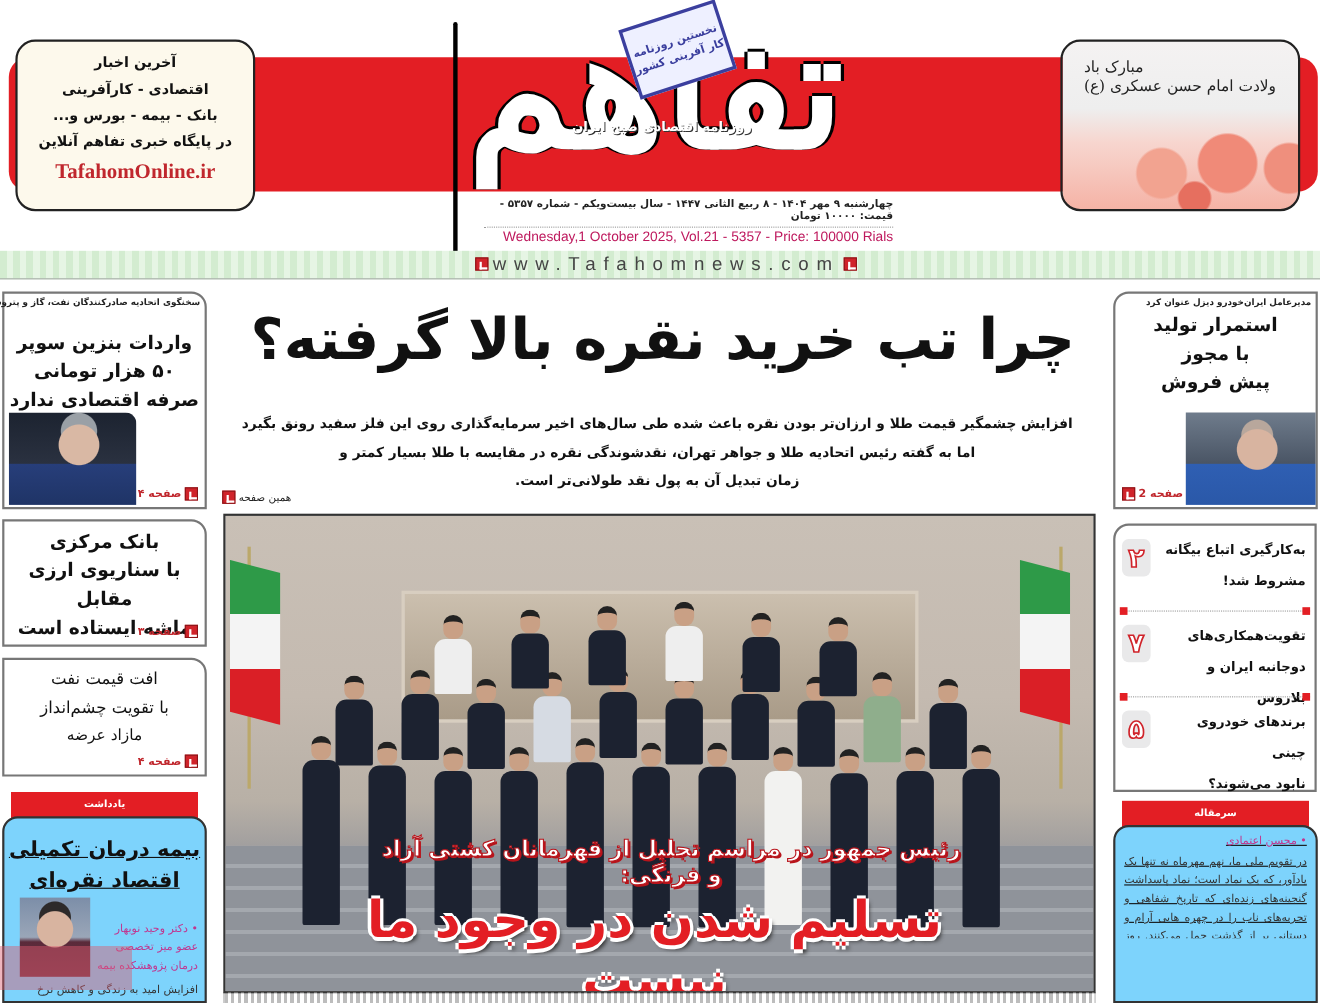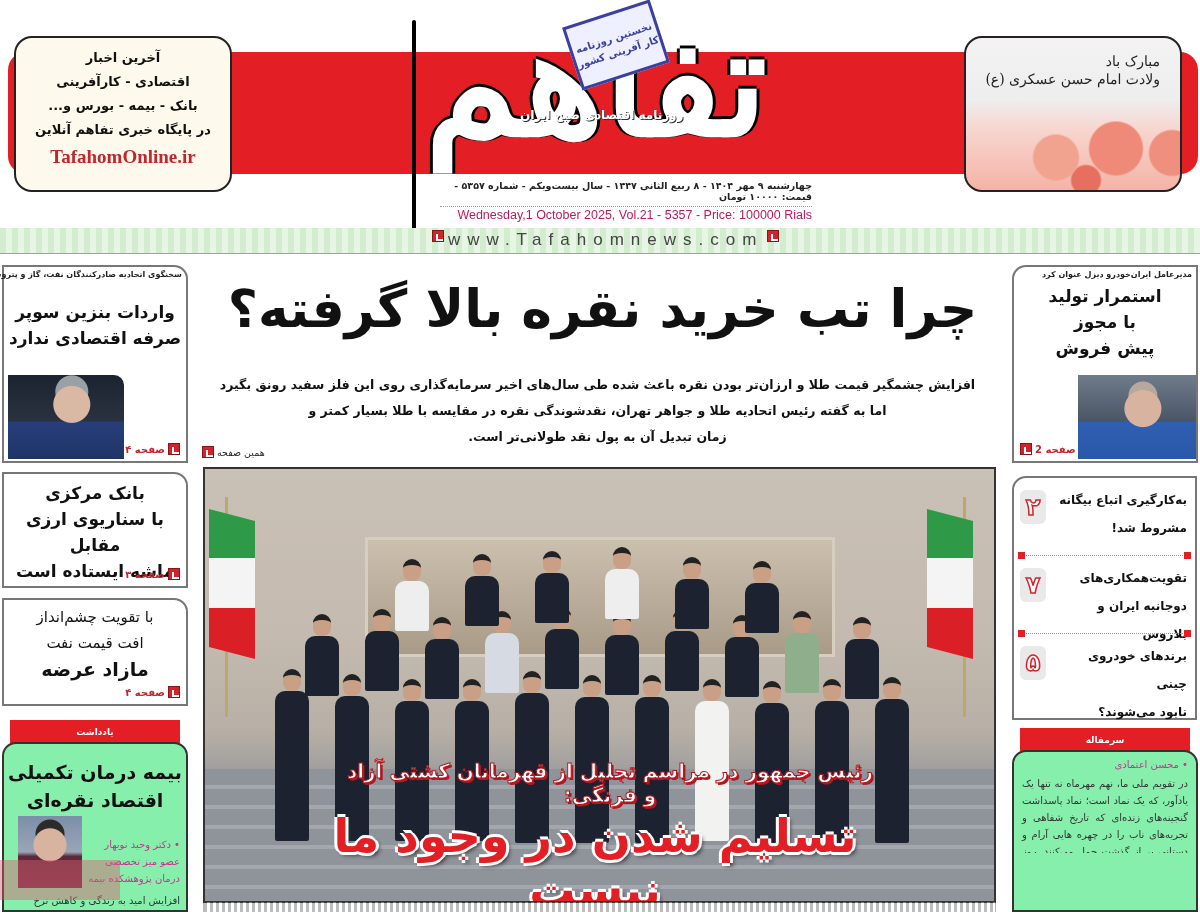--- a/index.html
+++ b/index.html
@@ -40,29 +40,29 @@
     background: linear-gradient(180deg, #f4f2f2 0%, #eee 40%, #f7d6cf 60%, #f5b3a6 100%);
   }
   .greeting-box .roses {
     position: absolute; left: 30px; top: 70px; width: 200px; height: 90px;
     background:
       radial-gradient(circle at 30% 55%, #f2a390 0 22px, transparent 24px),
       radial-gradient(circle at 60% 45%, #f08a78 0 26px, transparent 28px),
       radial-gradient(circle at 88% 50%, #ef8f7d 0 22px, transparent 24px),
       radial-gradient(circle at 45% 80%, #e66f5f 0 14px, transparent 16px);
   }
-  .greeting-box .text { position: absolute; right: 20px; top: 14px; direction: rtl; font-family: "DejaVu Serif", serif; font-size: 14px; color: #222; line-height: 18px; text-align: right; }
+  .greeting-box .text { position: absolute; right: 20px; top: 14px; direction: rtl; font-family: "DejaVu Serif", serif; font-size: 14px; color: #222; line-height: 18px; text-align: left; }
 
   
   .url-strip {
     position: absolute; left: 0; top: 228px; width: 1200px; height: 26px;
     background: repeating-linear-gradient(90deg, #d3ecd0 0 6px, #e6f5e4 6px 12px);
     border-bottom: 1px solid #9aa79a;
   }
-  .url-strip .url { position: absolute; left: 432px; top: 2px; font-family: "Liberation Sans", sans-serif; font-size: 17px; letter-spacing: 7px; color: #444; display: flex; gap: 4px; }
+  .url-strip .url { position: absolute; left: 432px; top: 2px; font-family: "Liberation Sans", sans-serif; font-size: 17px; letter-spacing: 7px; color: #444; display: flex; align-items: center; gap: 4px; }
   .page-ico { display: inline-block; width: 12px; height: 12px; background: #d0232a; border: 1px solid #8a1418; position: relative; vertical-align: middle; }
   .page-ico::after { content: ""; position: absolute; left: 3px; top: 3px; width: 5px; height: 5px; border-left: 2px solid #fff; border-bottom: 2px solid #fff; }
 
   
   .box { position: absolute; border: 2px solid #777; border-radius: 0 14px 0 0; background: #fff; direction: rtl; text-align: center; }
   .box.left-box { border-radius: 0 14px 0 0; }
   .box.right-box { border-radius: 14px 0 0 0; }
   .kicker { font-size: 8px; color: #222; font-weight: bold; text-align: right; padding: 3px 4px 0 4px; white-space: nowrap; }
   .box-title { font-weight: bold; font-size: 17px; line-height: 26px; color: #111; }
   .page-ref { position: absolute; font-size: 10px; color: #c0272d; font-weight: bold; direction: rtl; display: flex; align-items: center; gap: 3px; }
@@ -120,21 +120,21 @@
     position: absolute; left: 6px; top: 12px; width: 26px; height: 34px; border-radius: 6px; background: #e9e9ea;
     color: #fff; font-weight: bold; font-size: 24px; line-height: 34px; text-align: center; -webkit-text-stroke: 1.5px #d0232a; direction: ltr;
   }
   .list-sep { position: absolute; left: 4px; right: 4px; bottom: 0; border-top: 1px dotted #999; }
   .list-sep::before, .list-sep::after { content: ""; position: absolute; top: -4px; width: 7px; height: 7px; background: #e31e24; }
   .list-sep::before { left: 0; } .list-sep::after { right: 0; }
 
   
   .ribbon { position: absolute; height: 24px; background: #e31e24; color: #fff; font-size: 9px; font-weight: bold; text-align: center; line-height: 24px; direction: rtl; }
   .ribbon::after { content: ""; position: absolute; left: 50%; bottom: -8px; margin-left: -9px; border-left: 9px solid transparent; border-right: 9px solid transparent; border-top: 8px solid #222; }
-  .note-box { position: absolute; border: 2px solid #333; border-radius: 14px 14px 0 0; background: #86efac; direction: rtl; }
+  .note-box { position: absolute; border: 2px solid #333; border-radius: 14px 14px 0 0; background: #7dd3fc; direction: rtl; text-decoration: underline; }
   .note-title { font-weight: bold; font-size: 19px; line-height: 28px; text-align: center; color: #111; }
   .author { color: #c1368f; font-size: 10px; line-height: 17px; text-align: right; }
   .body-text { font-size: 10px; line-height: 17px; color: #333; text-align: justify; }
   .watermark { position: absolute; left: 0; top: 860px; width: 120px; height: 40px; background: rgba(220,90,110,0.45); }
 </style>
 </head>
 <body>
 
 <div class="masthead">
   <div class="red-band"></div>
@@ -174,20 +174,21 @@
     <span class="page-ico"></span>
     <span>www.Tafahomnews.com</span>
     <span class="page-ico"></span>
   </div>
 </div>
 
 <div class="box left-box" style="left:2px; top:265px; width:186px; height:198px;">
   <div class="kicker">سخنگوی اتحادیه صادرکنندگان نفت، گاز و پتروشیمی:</div>
   <div style="margin-top:20px;">
     <div class="box-title">واردات بنزین سوپر</div>
+    <div class="box-title">۵۰ هزار تومانی</div>
     <div class="box-title">صرفه اقتصادی ندارد</div>
   </div>
   <div class="photo-fill portrait" style="left:4px; top:108px; width:116px; height:84px;"></div>
   <div class="page-ref" style="right:6px; top:176px;">
     <span class="page-ico"></span>
     <span>صفحه ۴</span>
   </div>
 </div>
 
 <div class="box left-box" style="left:2px; top:472px; width:186px; height:116px;">
@@ -197,23 +198,23 @@
     <div class="box-title">ماشه ایستاده است</div>
   </div>
   <div class="page-ref" style="right:6px; top:94px;">
     <span class="page-ico"></span>
     <span>صفحه ۳</span>
   </div>
 </div>
 
 <div class="box left-box" style="left:2px; top:598px; width:186px; height:108px;">
   <div style="margin-top:4px;">
+    <div class="box-title" style="font-weight:normal;font-size:15px;">افت قیمت نفت</div>
     <div class="box-title" style="font-weight:normal;font-size:15px;">با تقویت چشم‌انداز</div>
-    <div class="box-title" style="font-weight:normal;font-size:15px;">افت قیمت نفت</div>
-    <div class="box-title" style="font-weight:bold;font-size:19px;">مازاد عرضه</div>
+    <div class="box-title" style="font-weight:normal;font-size:14px;">مازاد عرضه</div>
   </div>
   <div class="page-ref" style="right:6px; top:86px;">
     <span class="page-ico"></span>
     <span>صفحه ۴</span>
   </div>
 </div>
 
 <div class="ribbon" style="left:10px; top:720px; width:170px;">یادداشت</div>
 <div class="note-box" style="left:2px; top:742px; width:186px; height:170px;">
   <div style="margin-top:14px;">

